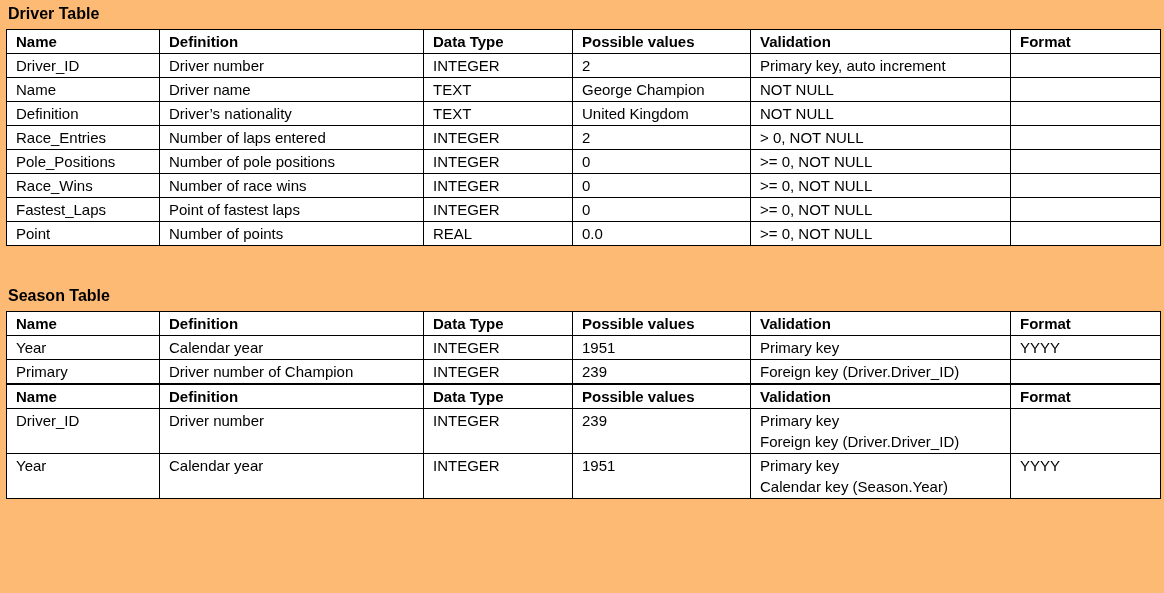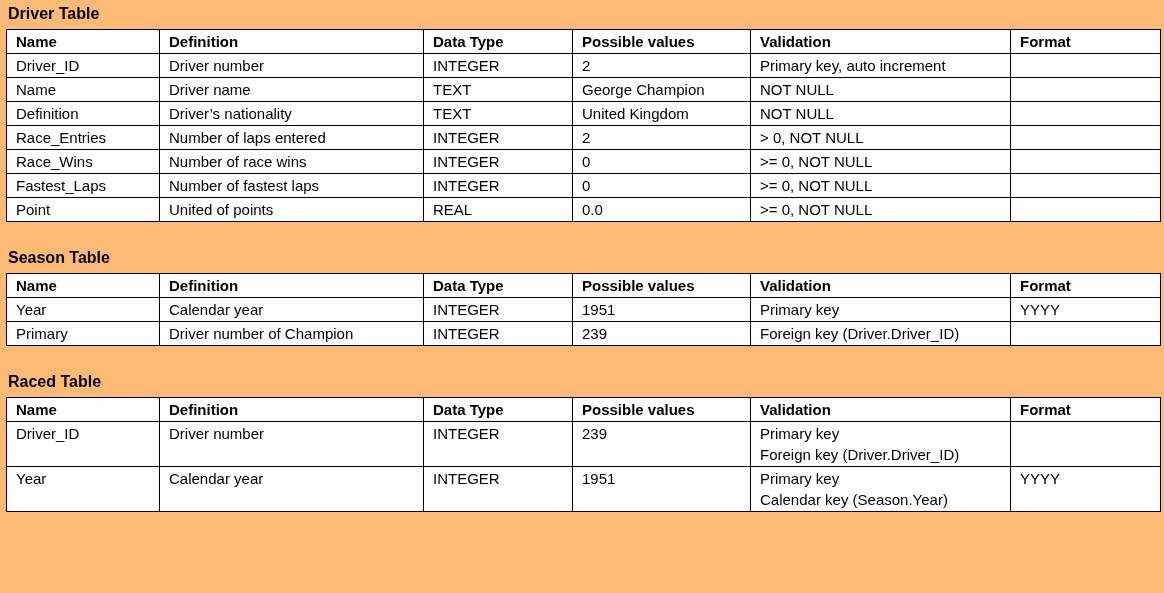--- a/index.html
+++ b/index.html
@@ -16,21 +16,21 @@
     overflow: hidden;
     background: #fdba74;
   }
   .table-title {
     font-size: 16px;
     font-weight: bold;
     line-height: 19px;
     margin: 0 0 6px 2px;
     color: #000000;
   }
-  .table-title.subsequent { margin-top: 26px; }
+  .table-title.subsequent { margin-top: 40px; }
   table.schema-table {
     border-collapse: collapse;
     table-layout: fixed;
     width: 1154px;
     font-size: 15px;
     background: #ffffff;
   }
   table.schema-table th,
   table.schema-table td {
     border: 1.5px solid #000000;
@@ -145,20 +145,40 @@
           </td>
           <td>
             <div>&gt; 0, NOT NULL</div>
           </td>
           <td>
             <div></div>
           </td>
         </tr>
         <tr>
           <td>
+            <div>Pole_Positions</div>
+          </td>
+          <td>
+            <div>Number of pole positions</div>
+          </td>
+          <td>
+            <div>INTEGER</div>
+          </td>
+          <td>
+            <div>0</div>
+          </td>
+          <td>
+            <div>&gt;= 0, NOT NULL</div>
+          </td>
+          <td>
+            <div></div>
+          </td>
+        </tr>
+        <tr>
+          <td>
             <div>Race_Wins</div>
           </td>
           <td>
             <div>Number of race wins</div>
           </td>
           <td>
             <div>INTEGER</div>
           </td>
           <td>
             <div>0</div>
@@ -168,41 +188,41 @@
           </td>
           <td>
             <div></div>
           </td>
         </tr>
         <tr>
           <td>
             <div>Fastest_Laps</div>
           </td>
           <td>
-            <div>Number of fastest laps</div>
+            <div>Point of fastest laps</div>
           </td>
           <td>
             <div>INTEGER</div>
           </td>
           <td>
             <div>0</div>
           </td>
           <td>
             <div>&gt;= 0, NOT NULL</div>
           </td>
           <td>
             <div></div>
           </td>
         </tr>
         <tr>
           <td>
             <div>Point</div>
           </td>
           <td>
-            <div>United of points</div>
+            <div>Number of points</div>
           </td>
           <td>
             <div>REAL</div>
           </td>
           <td>
             <div>0.0</div>
           </td>
           <td>
             <div>&gt;= 0, NOT NULL</div>
           </td>
@@ -270,21 +290,20 @@
           <td>
             <div>Foreign key (Driver.Driver_ID)</div>
           </td>
           <td>
             <div></div>
           </td>
         </tr>
       </tbody>
     </table>
 
-  <h2 class="table-title subsequent">Raced Table</h2>
   <table class="schema-table">
       <colgroup>
         <col style="width: 153px;">
         <col style="width: 264px;">
         <col style="width: 149px;">
         <col style="width: 178px;">
         <col style="width: 260px;">
         <col style="width: 150px;">
       </colgroup>
       <thead>

